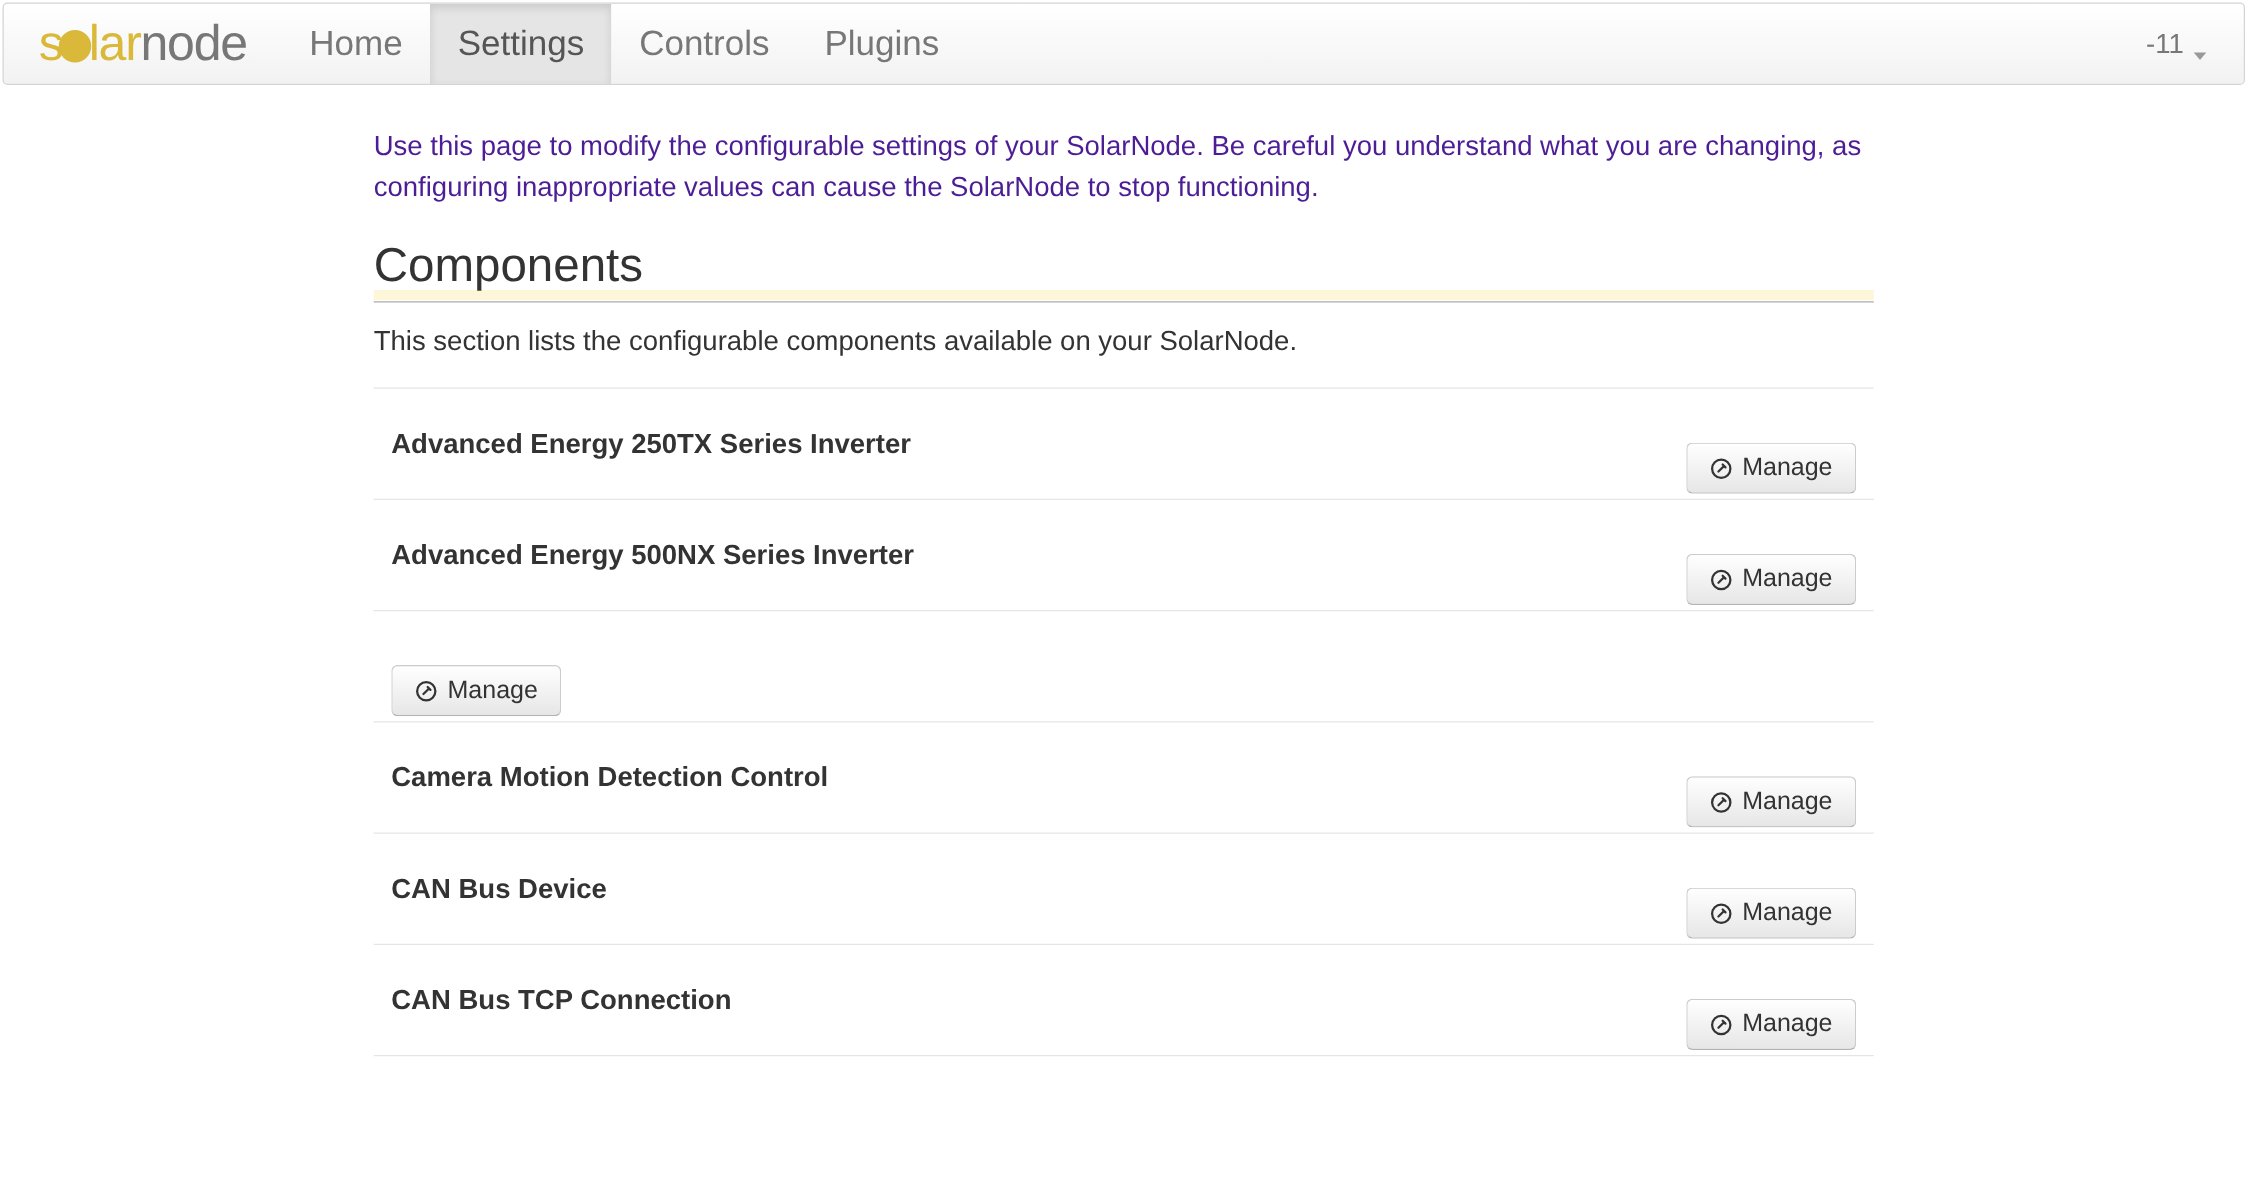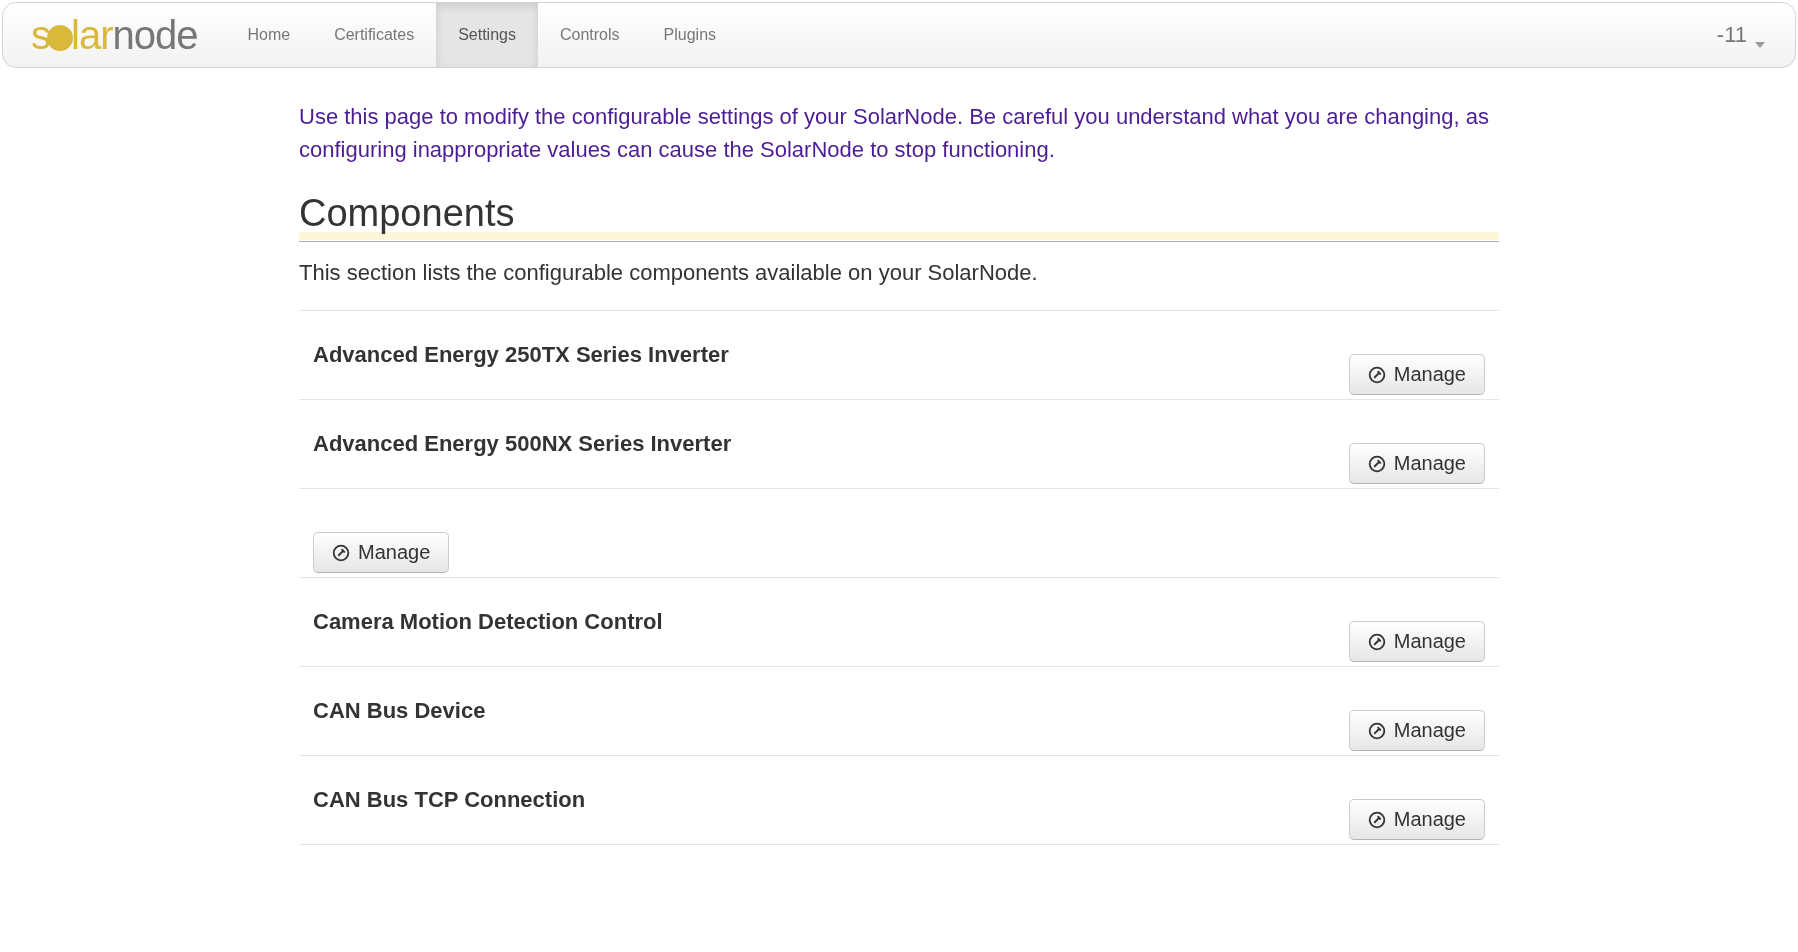--- a/index.html
+++ b/index.html
@@ -9,21 +9,21 @@
     }
     body {
       font-family: "Helvetica Neue", Helvetica, Arial, sans-serif;
       font-size: 16px;
       color: #333;
       background: #fff;
     }
     .navbar {
       background: linear-gradient(to bottom, #ffffff, #f2f2f2);
       border: 1px solid #d4d4d4;
-      border-radius: 14px;
+      border-radius: 4px;
       height: 66px;
       display: flex;
       align-items: center;
       margin: 2px;
     }
     .logo {
       padding: 0 28px;
       font-size: 40px;
       font-weight: 300;
       letter-spacing: -1px;
@@ -47,21 +47,21 @@
     }
     .nav-items {
       display: flex;
       align-items: stretch;
       height: 100%;
     }
     .nav-item {
       display: flex;
       align-items: center;
       padding: 0 22px;
-      font-size: 16px;
+      font-size: 28px;
       color: #777;
       cursor: pointer;
       text-decoration: none;
     }
     .nav-item.active {
       background: #e5e5e5;
       box-shadow: inset 0 3px 8px rgba(0,0,0,0.12);
       color: #555;
     }
     .nav-right {
@@ -156,21 +156,20 @@
   </style>
 </head>
 <body>
 
 <div class="navbar">
   <div class="logo">
     <span class="solar">s</span><span class="dot"></span><span class="solar">lar</span><span class="node">node</span>
   </div>
   <div class="nav-items">
     <a class="nav-item">Home</a>
-    <a class="nav-item">Certificates</a>
     <a class="nav-item active">Settings</a>
     <a class="nav-item">Controls</a>
     <a class="nav-item">Plugins</a>
   </div>
   <div class="nav-right">
     <span>-11</span>
     <span class="caret"></span>
   </div>
 </div>
 

